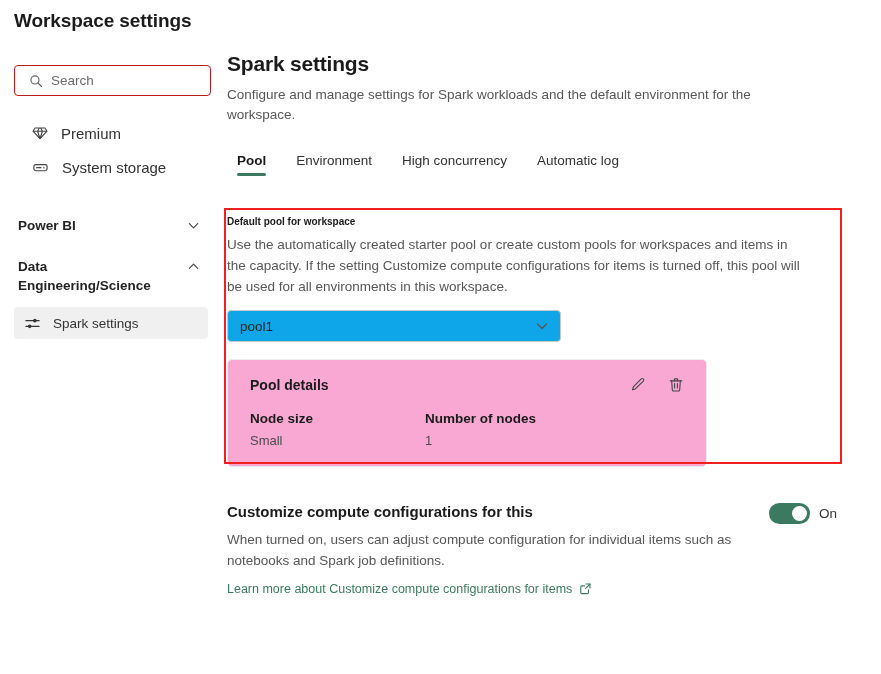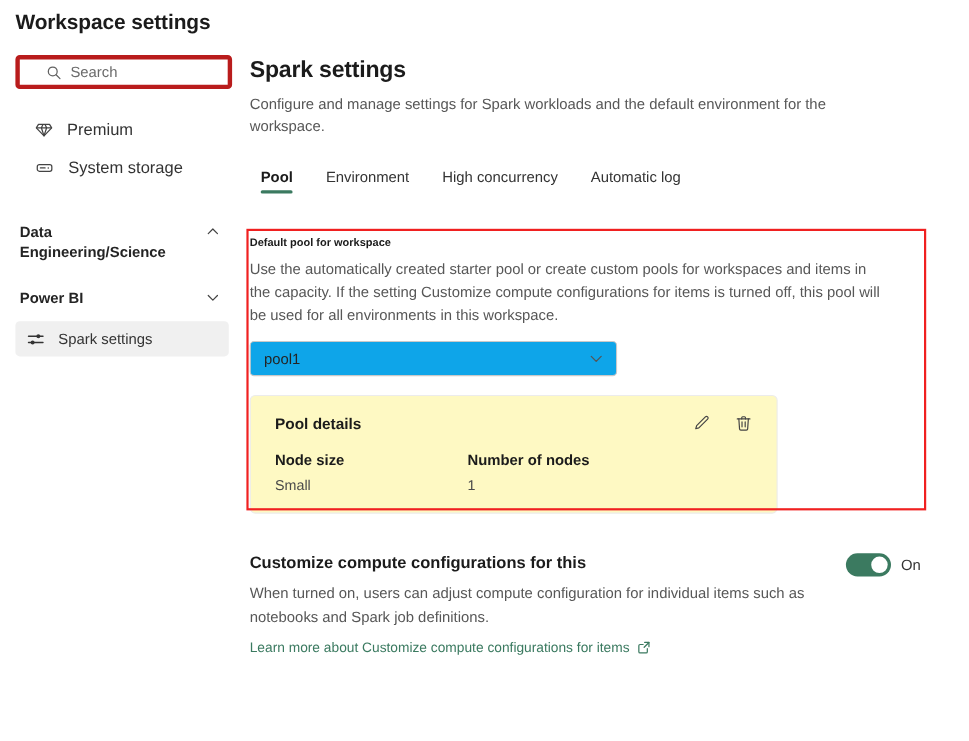--- a/index.html
+++ b/index.html
@@ -18,26 +18,26 @@
     position: absolute; left: 14px; top: 10px;
     font-size: 19px; font-weight: bold; letter-spacing: -0.1px;
     color: #1b1b1b;
   }
 
   
   .sidebar { position: absolute; left: 0; top: 50px; width: 222px; }
 
   .search-box {
     position: relative;
-    margin: 0 0 0 14px;
+    margin: 15px 0 0 14px;
     width: 197px; height: 31px;
-    border: 4px solid #b91c1c; border-radius: 4px;
+    border: 1px solid #b91c1c; border-radius: 4px;
     background: #fff;
     display: flex; align-items: center; gap: 8px;
-    padding: 0 24px;
+    padding: 0 14px;
   }
   .search-box .placeholder { font-size: 13.5px; color: #6b6b6b; }
   .icon-svg { display: block; }
 
   .nav { margin-top: 20px; }
   .nav-row {
     display: flex; align-items: center; gap: 13px;
     height: 34px; padding: 0 10px 0 18px;
     margin: 0 14px; border-radius: 4px;
     font-size: 15px; color: #333;
@@ -100,21 +100,21 @@
   .dropdown {
     margin-top: 13px; width: 334px; height: 32px;
     border: 1px solid #c9c9c9; border-radius: 4px; background: #0ea5e9;
     display: flex; align-items: center; justify-content: space-between;
     padding: 0 11px 0 12px;
     font-size: 13.5px; color: #242424;
   }
 
   .card {
     margin-top: 17px; width: 480px;
-    background: #fef9c3; border: 1px solid #ececec; border-radius: 5px;
+    background: #f9a8d4; border: 1px solid #ececec; border-radius: 5px;
     padding: 15px 20px 18px 22px;
   }
   .card-head { display: flex; align-items: center; justify-content: space-between; }
   .card-title { font-size: 14px; font-weight: bold; color: #1b1b1b; }
   .card-actions { display: flex; align-items: center; gap: 18px; }
   .icon-btn { display: flex; align-items: center; justify-content: center; width: 20px; height: 20px; }
 
   .card-cols { display: flex; margin-top: 16px; }
   .col { width: 175px; }
   .col-h { font-size: 13.5px; font-weight: bold; color: #1b1b1b; }
@@ -182,33 +182,33 @@
             <line x1="5" y1="9.2" x2="9.5" y2="9.2" stroke-linecap="round"></line>
             <circle cx="12.6" cy="9.2" r="0.75" fill="#444" stroke="none"></circle>
           </svg>
         </span>
         <span class="label">System storage</span>
       </div>
 
       <div class="nav-spacer-1"></div>
 
       <div class="group-row" style="margin-top:22px">
+        <span class="group-label">Power BI</span>
+        <span class="chev">
+          <svg class="icon-svg" width="13" height="13" viewBox="0 0 14 14" fill="none" stroke="#444" stroke-width="1.2" stroke-linecap="round" stroke-linejoin="round">
+            <polyline points="2.5,5 7,9.5 11.5,5"></polyline>
+          </svg>
+        </span>
+      </div>
+
+      <div class="group-row" style="margin-top:22px">
         <span class="group-label">Data Engineering/Science</span>
         <span class="chev">
           <svg class="icon-svg" width="13" height="13" viewBox="0 0 14 14" fill="none" stroke="#444" stroke-width="1.2" stroke-linecap="round" stroke-linejoin="round">
             <polyline points="2.5,9 7,4.5 11.5,9"></polyline>
-          </svg>
-        </span>
-      </div>
-
-      <div class="group-row" style="margin-top:22px">
-        <span class="group-label">Power BI</span>
-        <span class="chev">
-          <svg class="icon-svg" width="13" height="13" viewBox="0 0 14 14" fill="none" stroke="#444" stroke-width="1.2" stroke-linecap="round" stroke-linejoin="round">
-            <polyline points="2.5,5 7,9.5 11.5,5"></polyline>
           </svg>
         </span>
       </div>
 
       <div class="sub-item selected" style="margin-top:12px">
         <span>
           <svg class="icon-svg" width="17" height="17" viewBox="0 0 18 18" fill="none" stroke="#333" stroke-width="1.3" stroke-linecap="round">
             <line x1="2" y1="6" x2="16" y2="6"></line>
             <line x1="2" y1="12" x2="16" y2="12"></line>
             <circle cx="11.5" cy="6" r="1.9" fill="#333" stroke="none"></circle>

